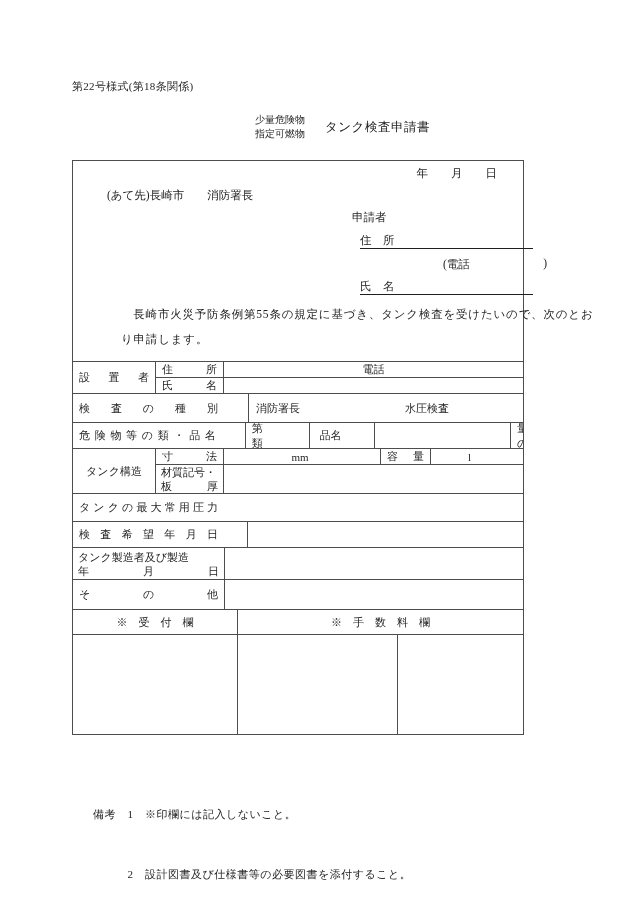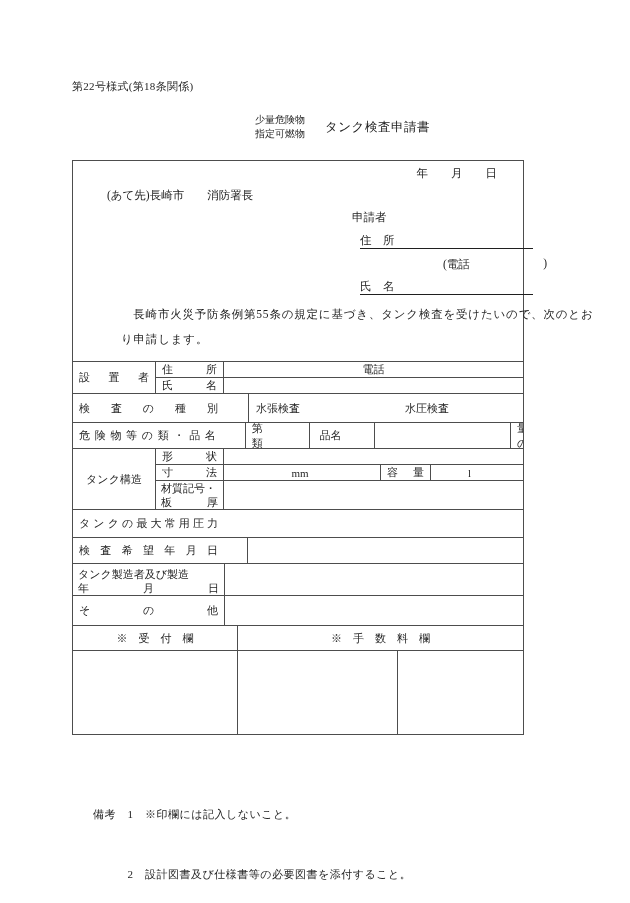--- a/index.html
+++ b/index.html
@@ -40,21 +40,21 @@
   .gr .row:first-child{border-top:none;}
   .gr .row > .c:first-child{border-left:1px solid var(--line);}
   .h25{height:25px;} .h26{height:26px;gap:23px;} .h27{height:27px;} .h28{height:28px;align-items:center;}
   .h29{height:29px;gap:24px;} .h30{height:30px;} .h32{height:32px;} .h43{height:43px;}
   .w42{width:42px;} .w50{width:50px;} .w68{width:68px;} .w82{width:82px;}
   .w115{width:115px;} .w151{width:151px;} .w157{width:157px;} .w160{width:160px;} .w164{width:164px;}
   .fx{flex:1;}
   .jl{padding:0 6px;}
   .jl > span{display:block;width:100%;text-align:justify;text-align-last:justify;}
   .ctr{justify-content:center;}
-  .two{padding:0 5px;align-items:flex-end;}
+  .two{padding:0 5px;}
   .two > div{width:100%;line-height:14px;}
   .two .l1,.two .l2{display:block;}
   .two .just{text-align:justify;text-align-last:justify;}
   .unit-r{justify-content:center;padding-right:4px;}
   .cap{padding-right:15px;}
   .insp .opt1{margin-left:7px;}
   .insp .opt2{margin-left:105px;}
 
   
   .notes{position:absolute;left:93px;top:764px;font-size:11px;line-height:20px;letter-spacing:.5px;white-space:pre;}
@@ -112,21 +112,21 @@
           <div class="c fx"></div>
         </div>
       </div>
     </div>
 
     <div class="row h29">
       <div class="c jl w151">
           <span>検　査　の　種　別</span>
         </div>
       <div class="c fx insp">
-        <span class="opt1">水張検査</span>
+        <span class="opt1">消防署長</span>
         <span class="opt2">水圧検査</span>
       </div>
     </div>
 
     <div class="row h26">
       <div class="c jl w151">
           <span>危 険 物 等 の 類 ・ 品 名</span>
         </div>
       <div class="c jl w42">
           <span>第　類</span>
@@ -138,26 +138,20 @@
       <div class="c jl fx">
           <span>指定数量の倍数　倍</span>
         </div>
     </div>
 
     <div class="grp">
       <div class="c ctr w82">
           <span>タンク構造</span>
         </div>
       <div class="gr">
-        <div class="row h27">
-          <div class="c jl w68">
-              <span>形　状</span>
-            </div>
-          <div class="c fx"></div>
-        </div>
         <div class="row h27">
           <div class="c jl w68">
               <span>寸　法</span>
             </div>
           <div class="c w157 unit-r">
               <span>mm</span>
             </div>
           <div class="c jl w50">
               <span>容　量</span>
             </div>

